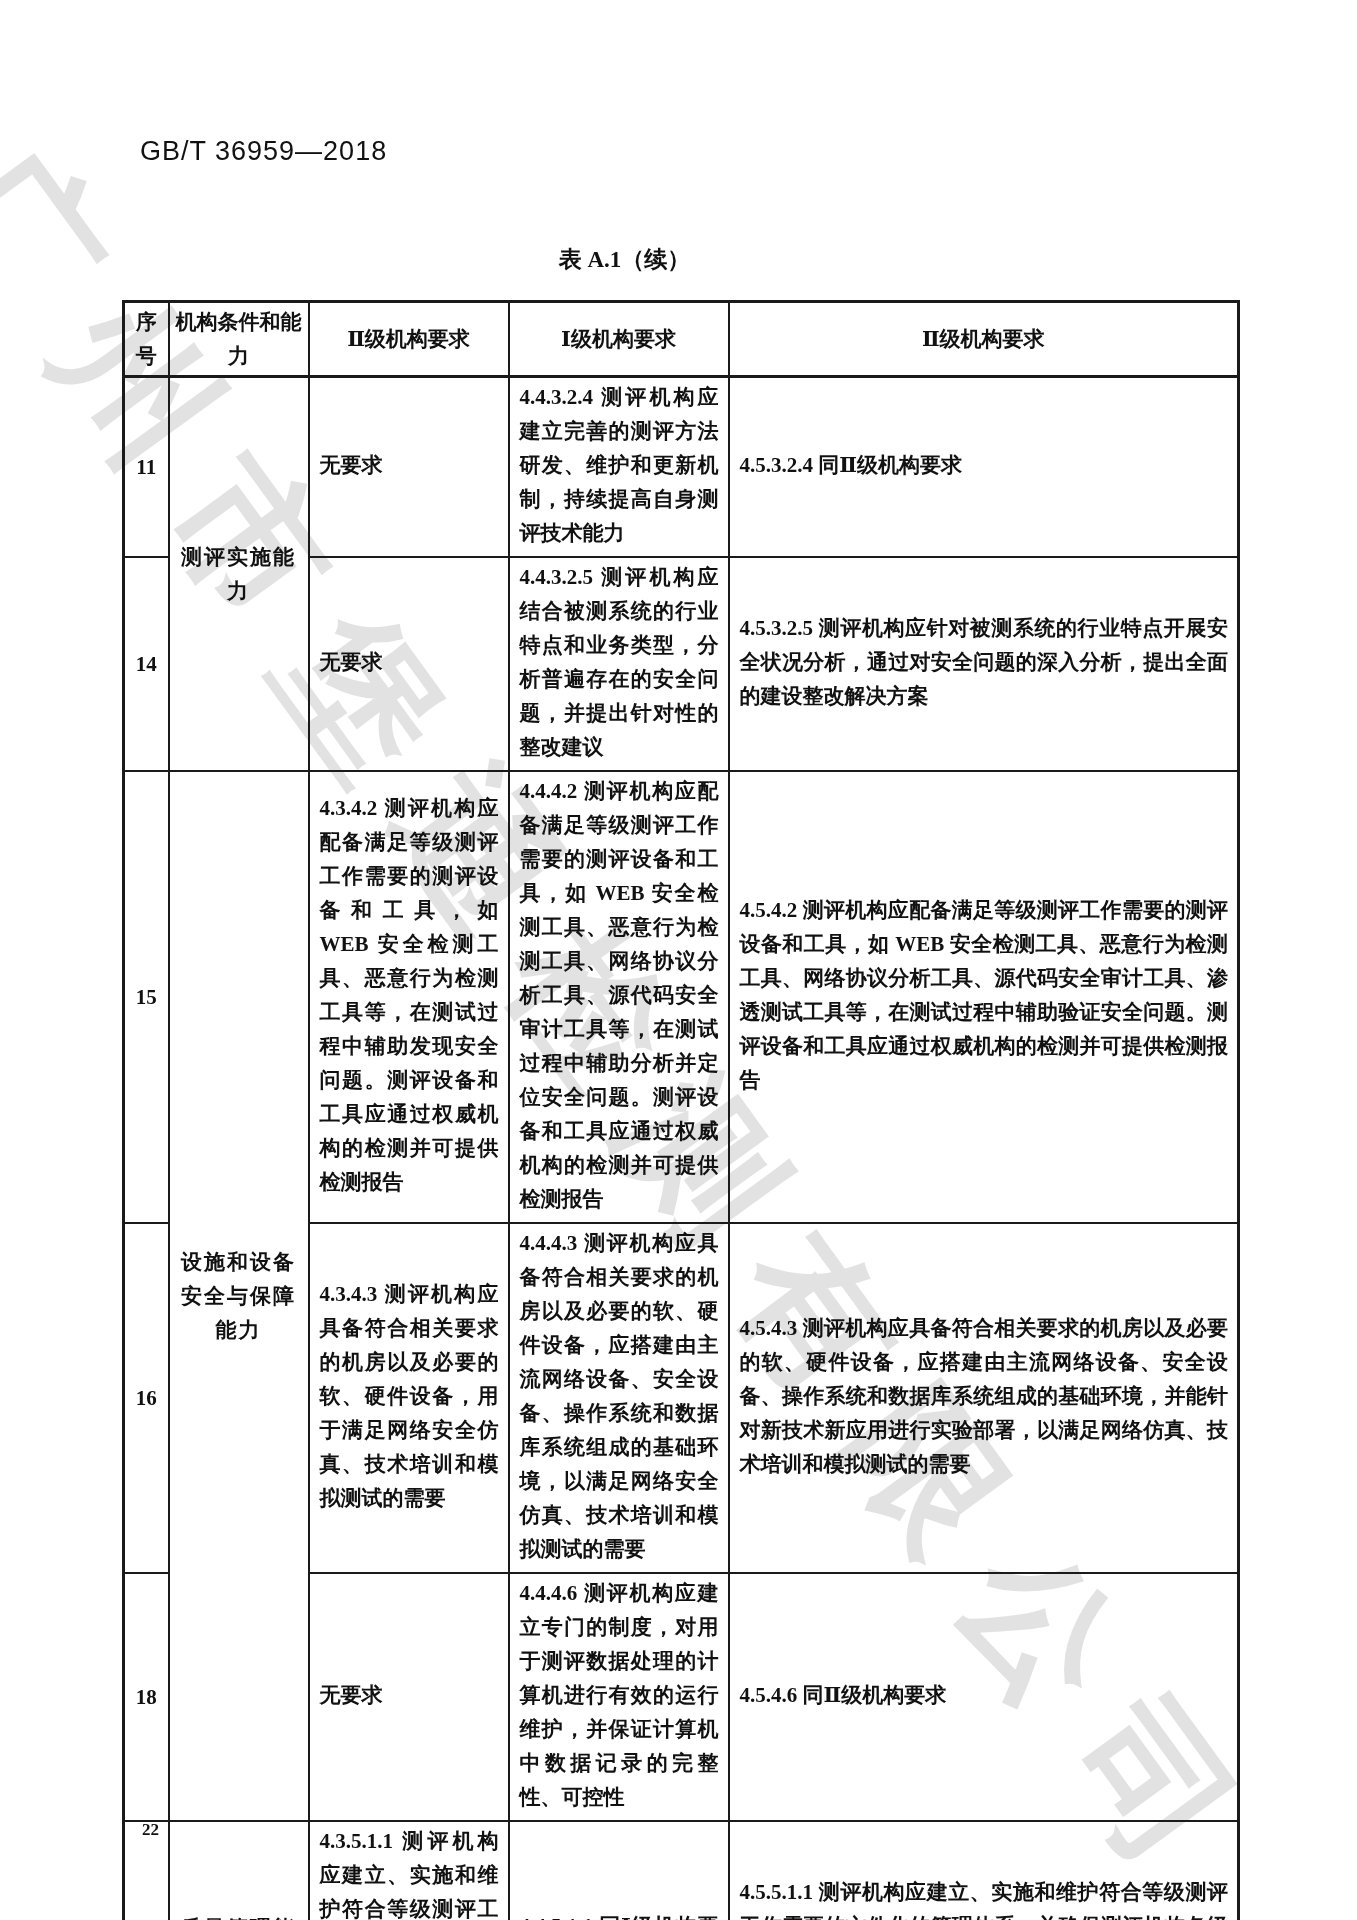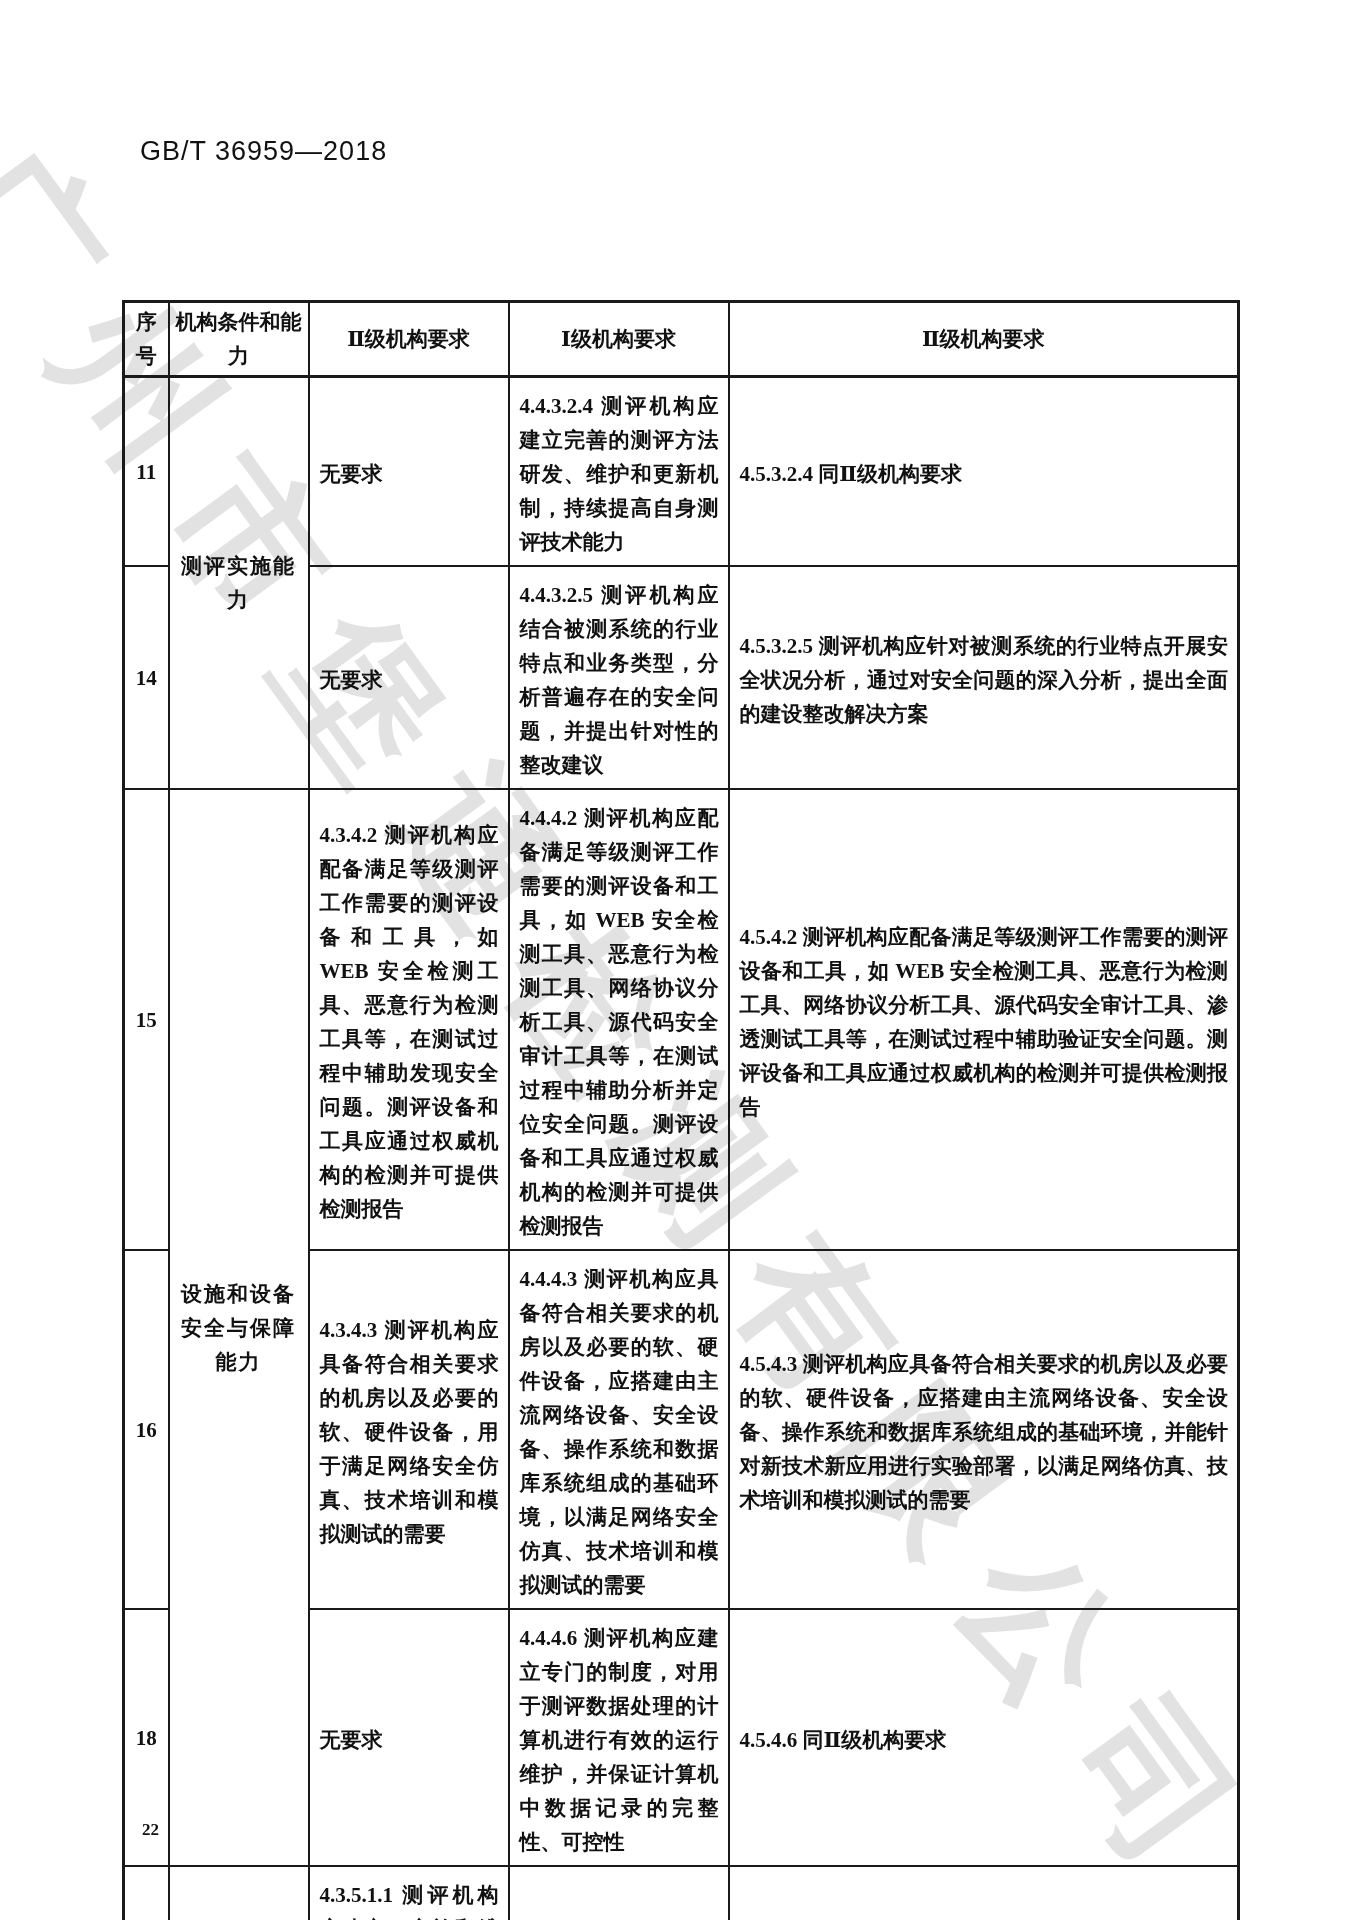--- a/index.html
+++ b/index.html
@@ -72,38 +72,39 @@
     padding:0 2px;
   }
   td.c-cat{
     text-align:center;
     padding:8px 6px;
     letter-spacing:2px;
   }
   td.c-txt{
     text-align:justify;
     text-justify:inter-character;
-    padding:11px 9px 6px 10px;
+    padding:2px 9px 6px 10px;
   }
   
   .page-number{
     position:absolute;left:142px;top:1820px;
     font-size:17px;font-weight:600;
     z-index:2;
   }
 </style>
 </head>
 <body>
 
 <div class="page">
 
   <div class="watermark">广州市堡通检测有限公司</div>
 
   <div class="doc-number">GB/T 36959—2018</div>
 
+  <div class="table-title">表 A.1（续）</div>
 
   <table class="main">
     <colgroup>
       <col style="width:45px">
       <col style="width:140px">
       <col style="width:200px">
       <col style="width:220px">
       <col style="width:510px">
     </colgroup>
     <tbody>

